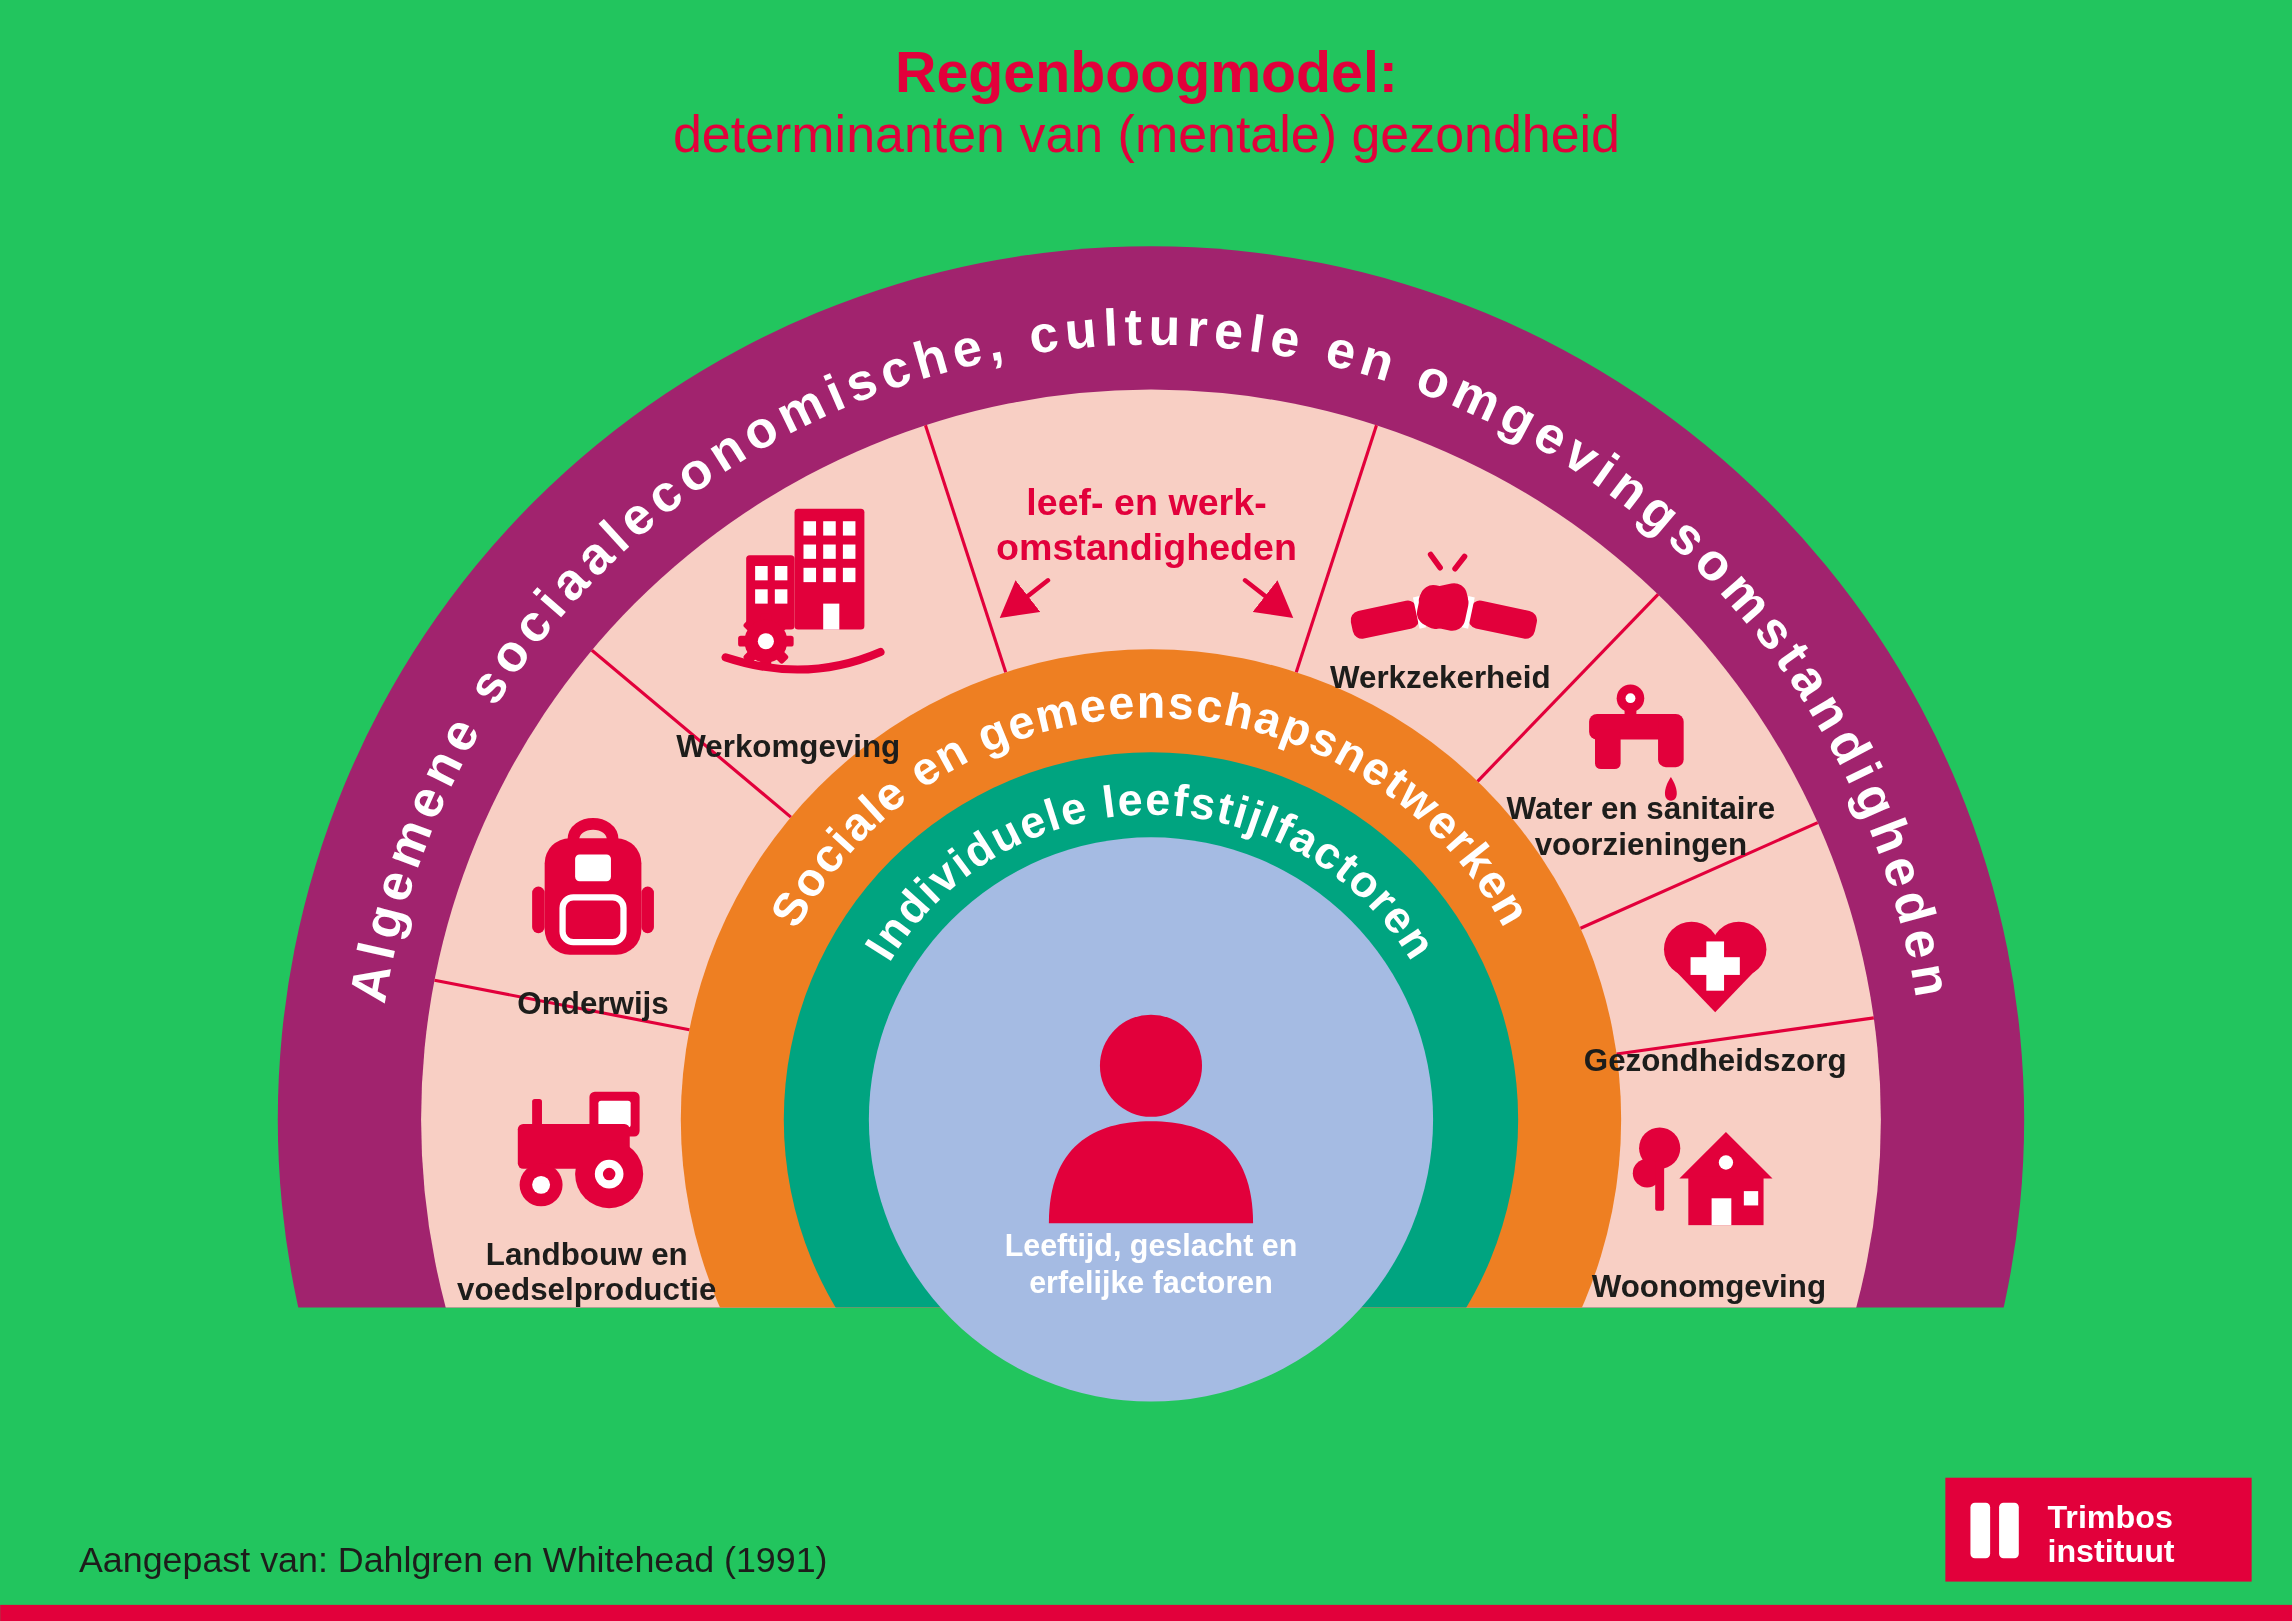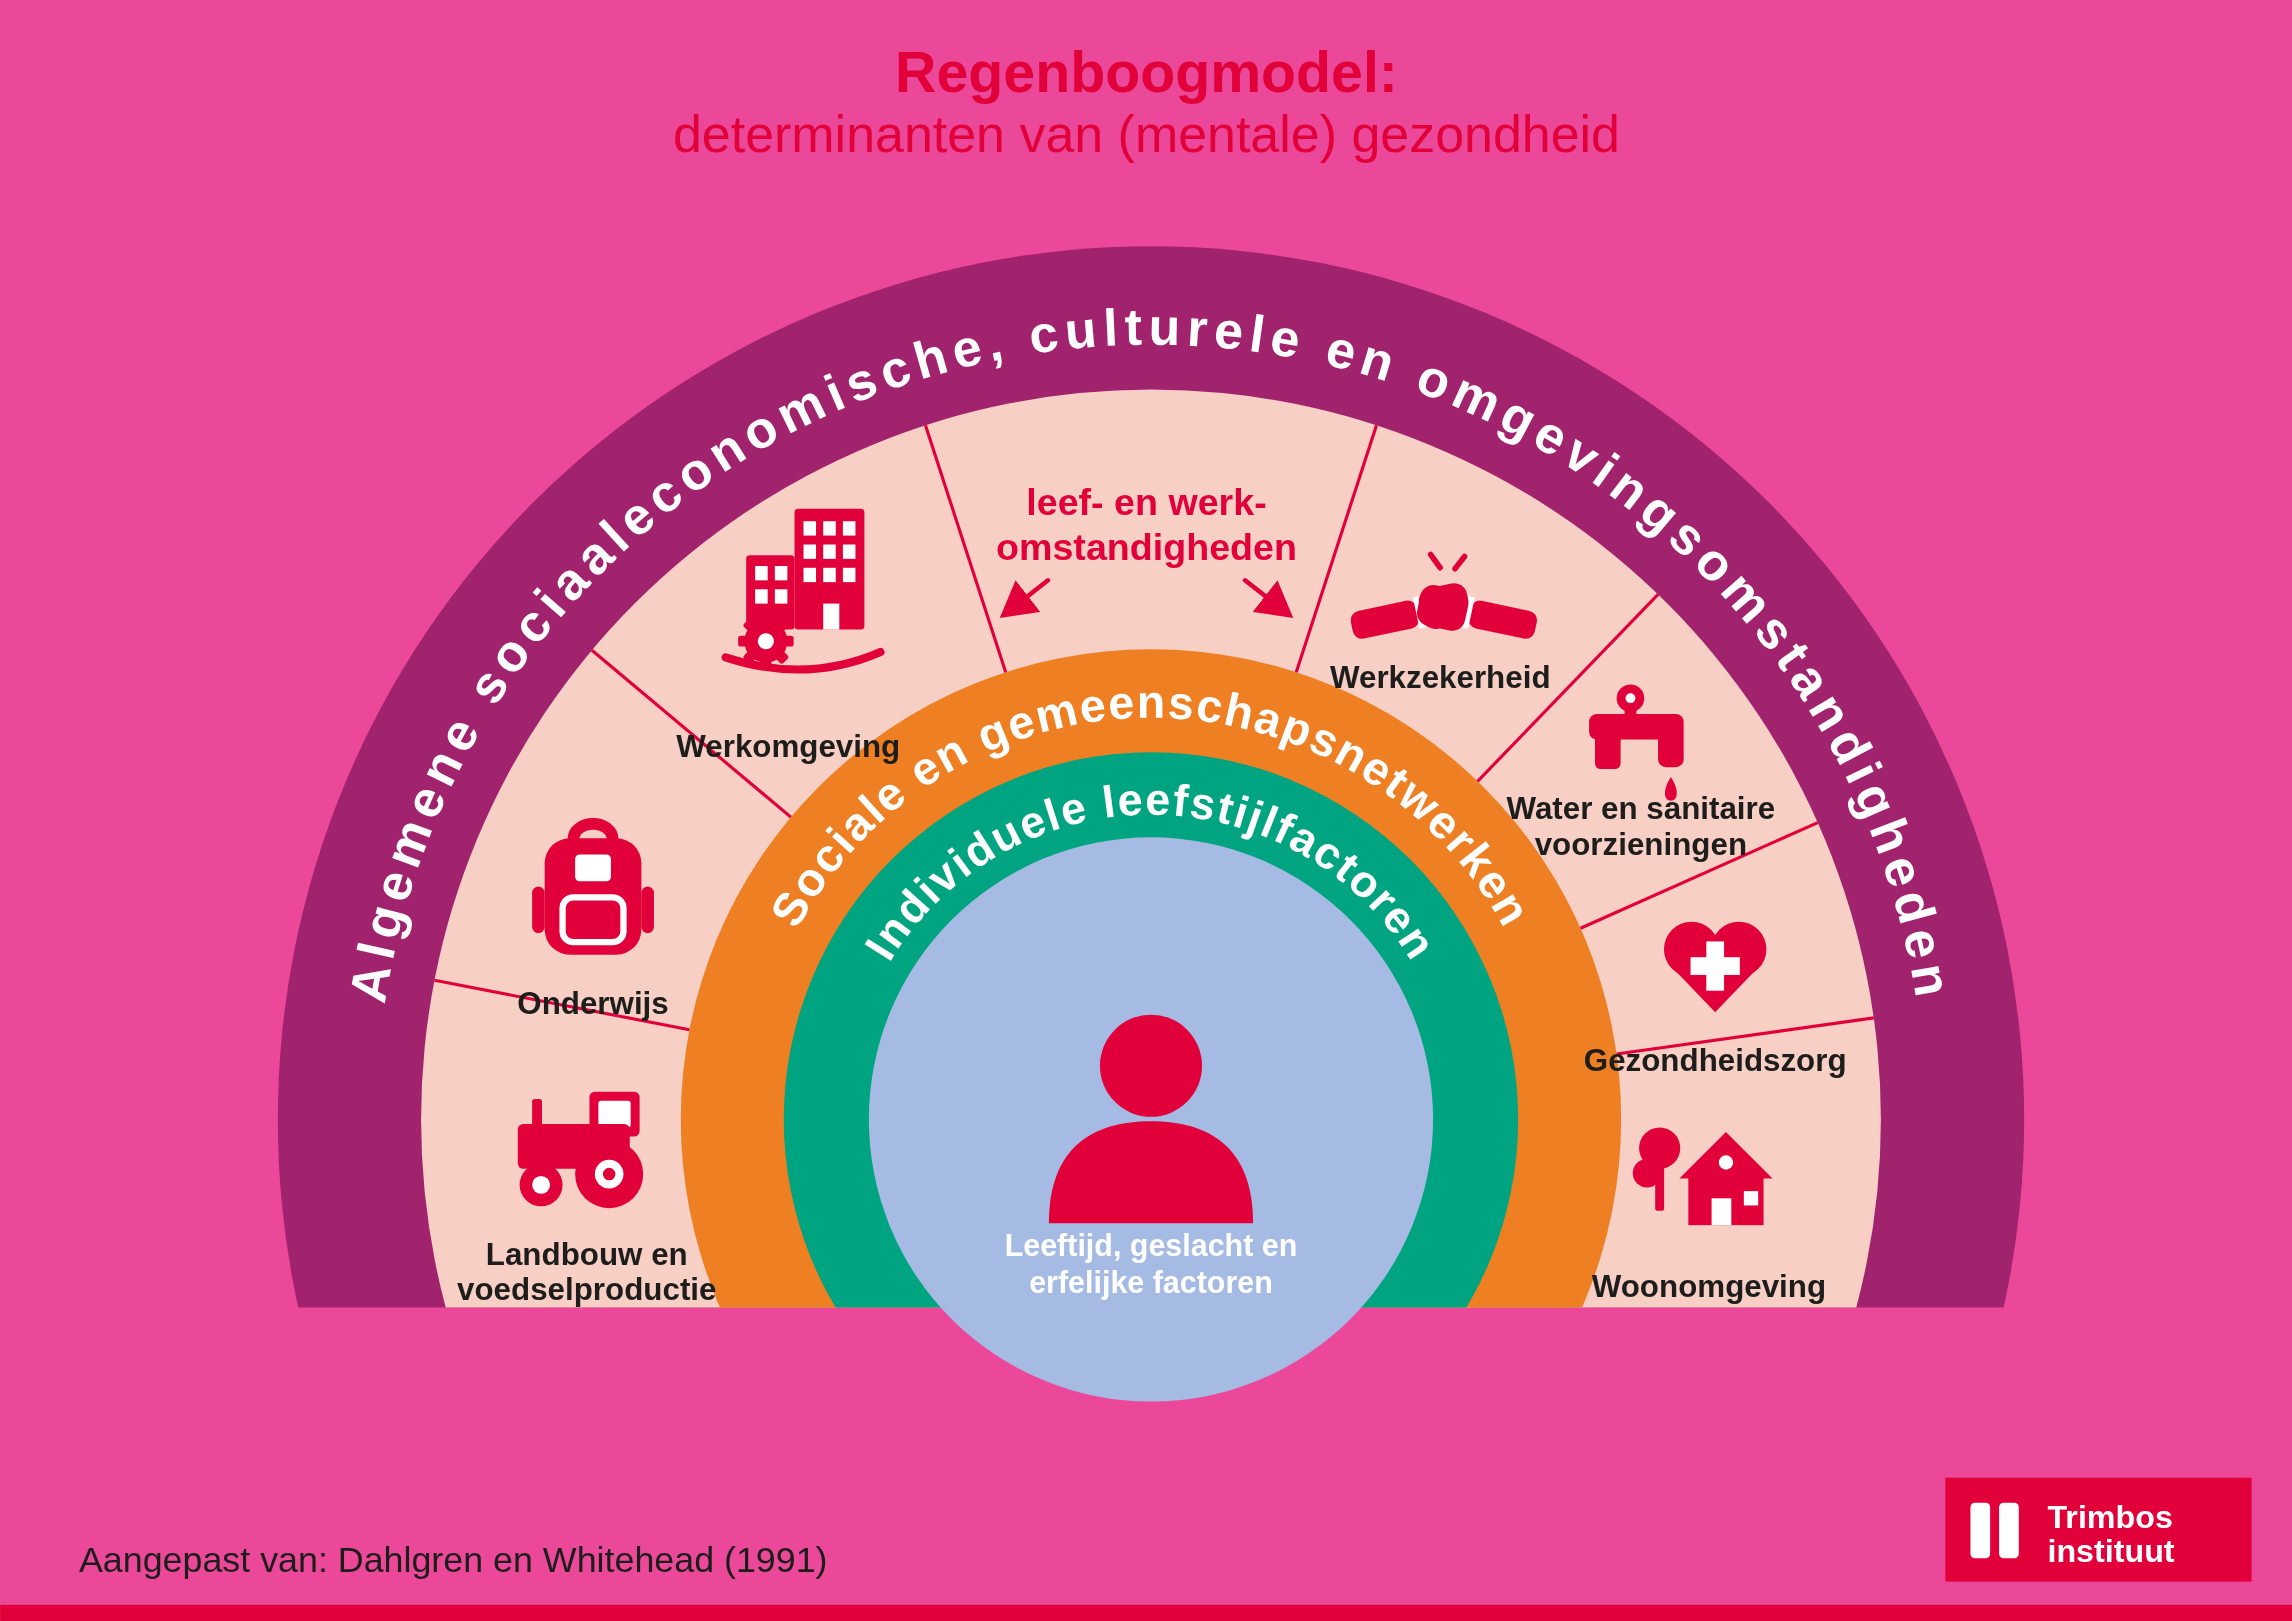--- a/index.html
+++ b/index.html
@@ -1,16 +1,16 @@
 <!DOCTYPE html>
 <html style="font-size:14.3px"><head>
 <meta charset="utf-8">
 <style>
   html,body{margin:0;padding:0;background:#fff;}
-  .page{position:relative;width:2293px;height:1621px;background:#ec4899;
+  .page{position:relative;width:2293px;height:1621px;background:#22c55e;
         font-family:"Liberation Sans",sans-serif;overflow:hidden;}
   svg{display:block;}
   .f-red{fill:#e2003b}
   .f-purple{fill:#a1236e}
   .f-pink{fill:#f8cfc4}
   .f-orange{fill:#ee7f22}
   .f-green{fill:#00a480}
   .f-blue{fill:#a5bbe3}
   .f-white{fill:#ffffff}
   .divider{stroke:#e2003b;stroke-width:3.5px;}

